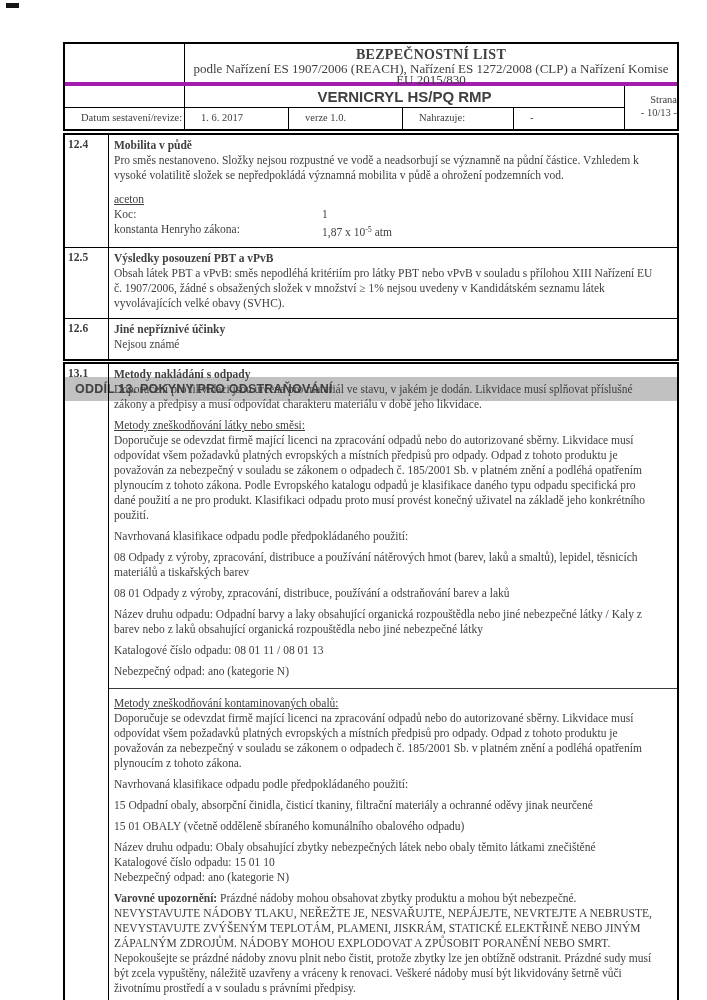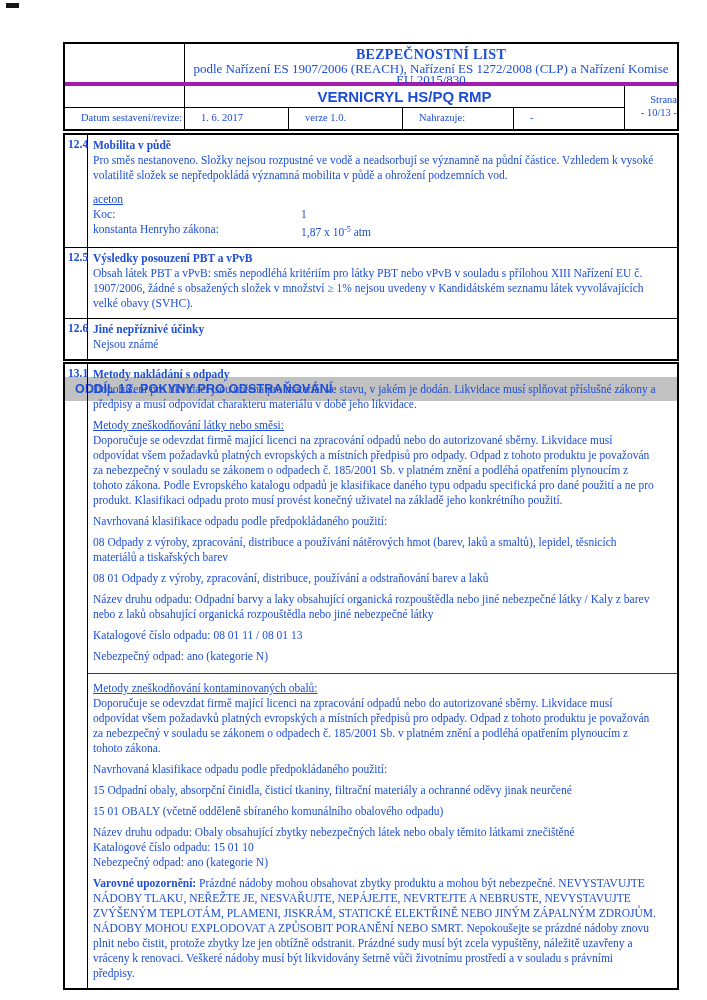--- a/index.html
+++ b/index.html
@@ -1,18 +1,18 @@
 <!DOCTYPE html>
 <html><head>
 <meta charset="utf-8">
 <style>
   html,body{margin:0;padding:0;background:#ffffff;}
   .page{
     position:relative;width:707px;height:1000px;background:#ffffff;
-    font-family:"Liberation Serif","DejaVu Serif",serif;color:#1d4ed8;overflow:hidden;
+    font-family:"Liberation Serif","DejaVu Serif",serif;color:#404040;overflow:hidden;
   }
   .corner-mark{position:absolute;left:6px;top:3px;width:13px;height:5px;background:#151515;}
 
   
   .htable{position:absolute;left:63px;top:42px;width:616px;border:2px solid #000;box-sizing:border-box;}
   .hrow1{display:flex;height:38px;}
   .hc-left{width:120px;border-right:1px solid #000;box-sizing:border-box;}
   .hc-title{flex:1;text-align:center;padding-top:3px;}
   .doc-title{font-weight:bold;font-size:14px;letter-spacing:.3px;line-height:16px;}
   .doc-subtitle{font-size:13px;line-height:11px;}
@@ -29,21 +29,21 @@
   .hc-nahr{width:111px;}
   .hc-dash{flex:1;border-right:none !important;}
   .hc-strana{width:53px;border-left:1px solid #000;box-sizing:border-box;text-align:right;
              font-size:10.5px;line-height:13px;padding-top:7px;}
 
   
   .btable{position:absolute;left:63px;width:616px;border:2px solid #000;box-sizing:border-box;}
   .btable1{top:133px;}
   .brow{display:flex;}
   .brow + .brow{border-top:1px solid #000;}
-  .bnum{width:23px;border-right:1px solid #000;box-sizing:border-box;
+  .bnum{width:44px;border-right:1px solid #000;box-sizing:border-box;
         font-weight:bold;font-size:11.5px;padding:3px 0 0 3px;flex-shrink:0;}
   .bcontent{flex:1;padding:3px 8px 7px 5px;font-size:11.5px;line-height:15px;}
   .sec-title{font-weight:bold;}
   .bcontent p{margin:0 12px 6px 0;}
   .bcontent p:last-child{margin-bottom:0;}
   .underlined{text-decoration:underline;}
   .nogap{margin-bottom:0 !important;}
   .substance{margin-top:9px !important;margin-bottom:0 !important;}
   .kv{display:flex;}
   .kv .lbl{width:208px;flex-shrink:0;}

